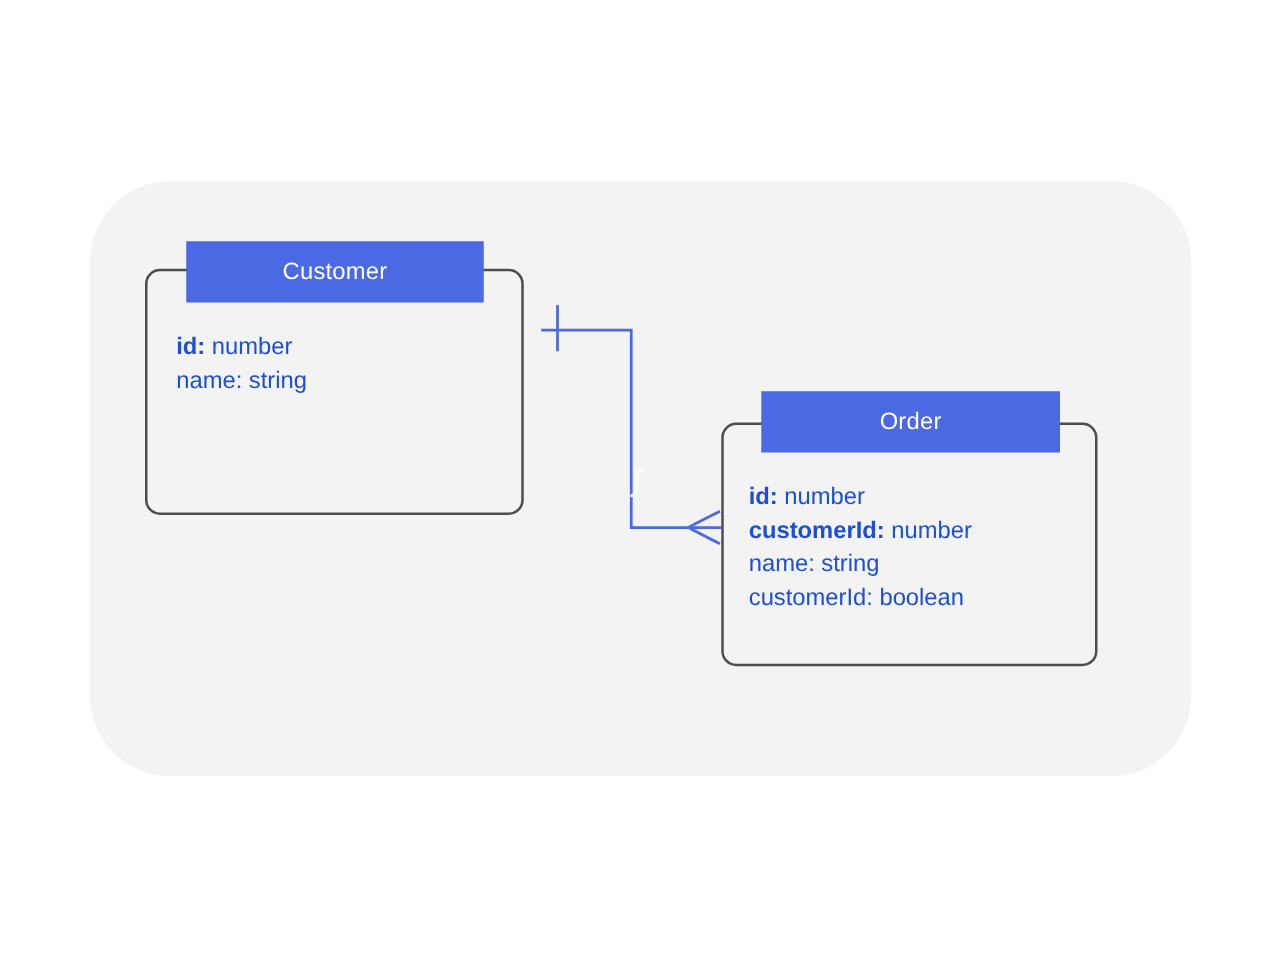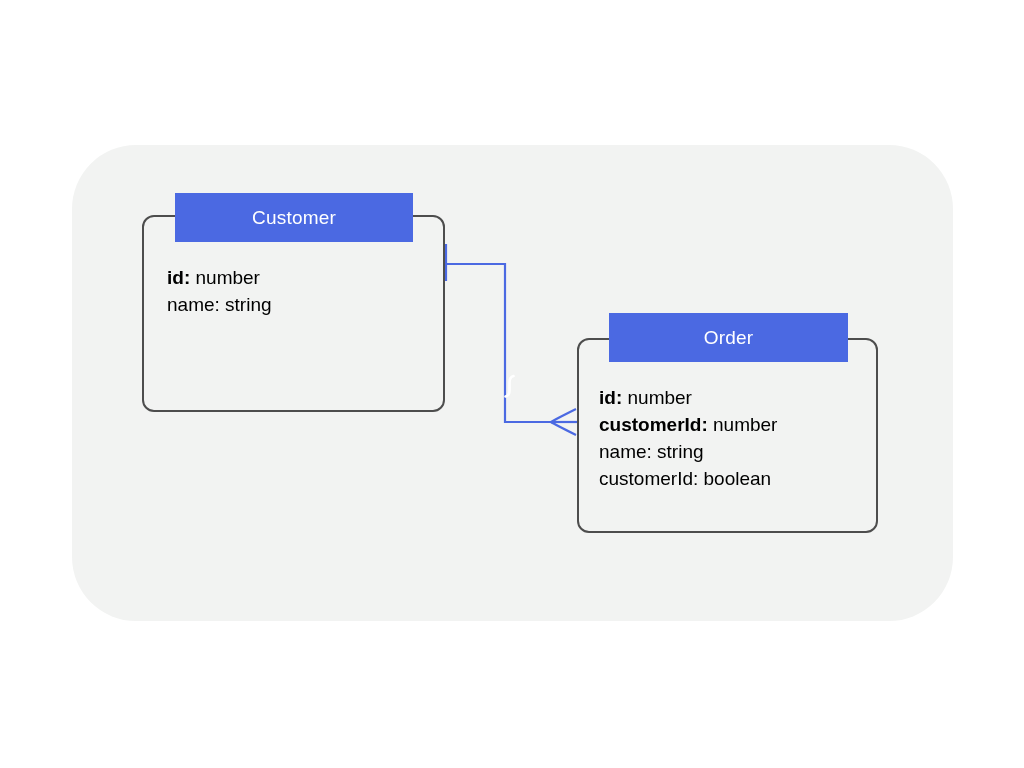--- a/index.html
+++ b/index.html
@@ -34,21 +34,21 @@
     pointer-events: none;
   }
   .entity {
     position: absolute;
     box-sizing: border-box;
     background: #f2f3f2;
     border: 2px solid #4d4d4d;
     border-radius: 12px;
   }
   .entity-customer {
-    left: 142px;
+    left: 116px;
     top: 215px;
     width: 303px;
     height: 197px;
   }
   .entity-order {
     left: 577px;
     top: 338px;
     width: 301px;
     height: 195px;
     padding-left: 20px;
@@ -71,21 +71,21 @@
     height: 49px;
   }
   .entity-order .entity-header {
     left: 30px;
     top: -27px;
     width: 239px;
     height: 49px;
   }
   .attr-list {
     position: absolute;
-    color: #000000;
+    color: #1d4ed8;
     font-size: 19px;
     line-height: 27px;
     white-space: nowrap;
   }
   .entity-customer .attr-list {
     left: 23px;
     top: 47px;
   }
   .entity-order .attr-list {
     left: 20px;

